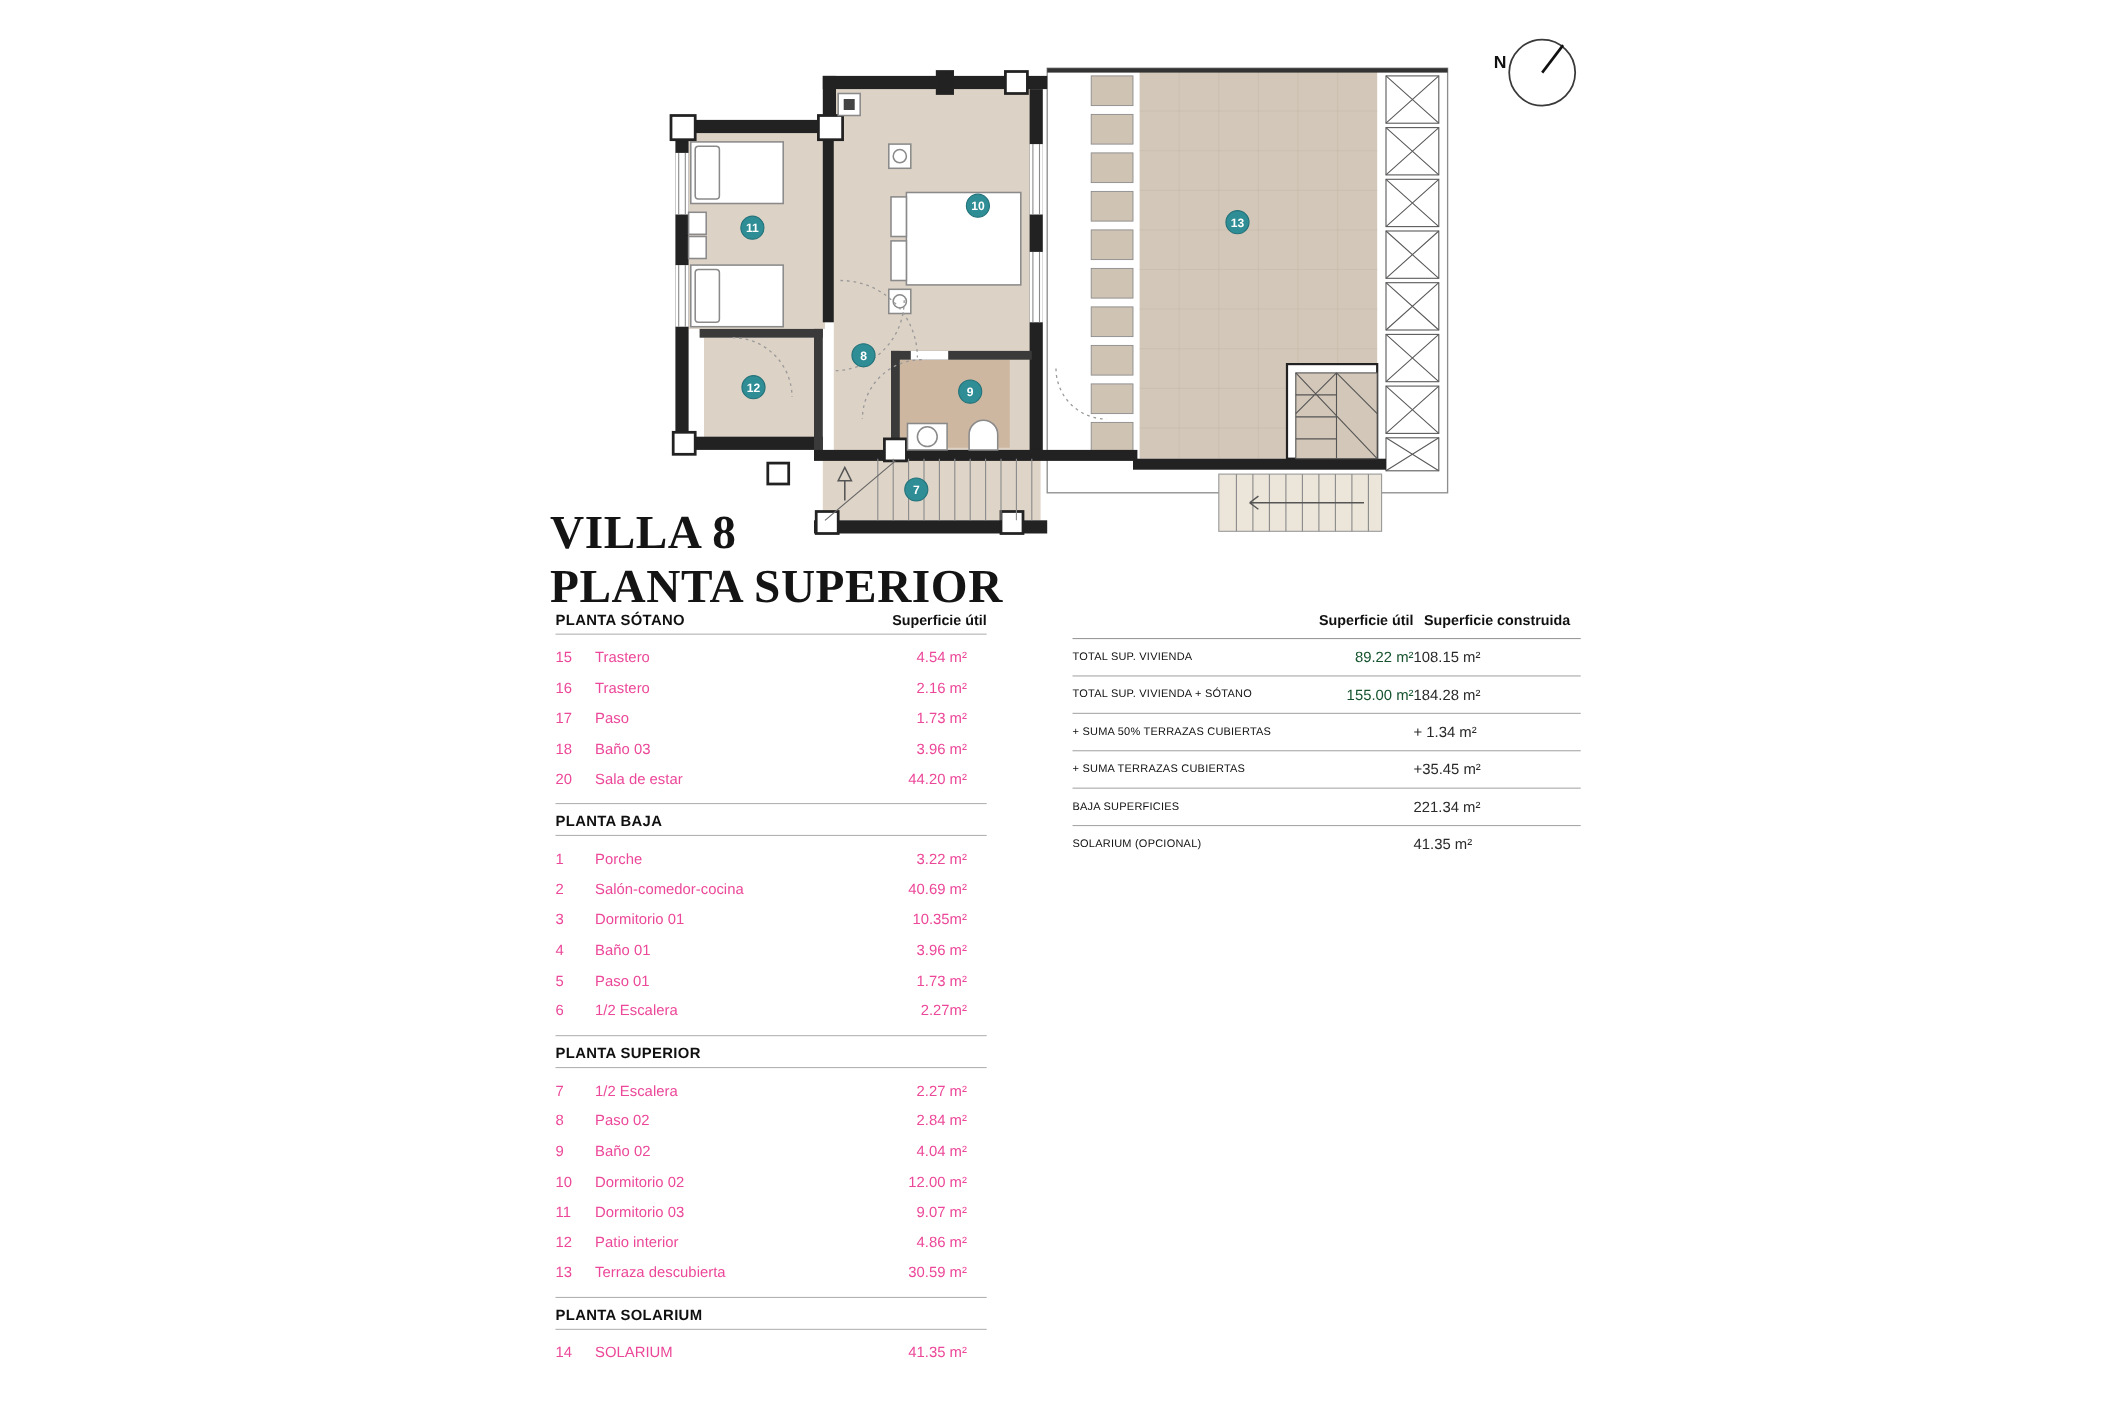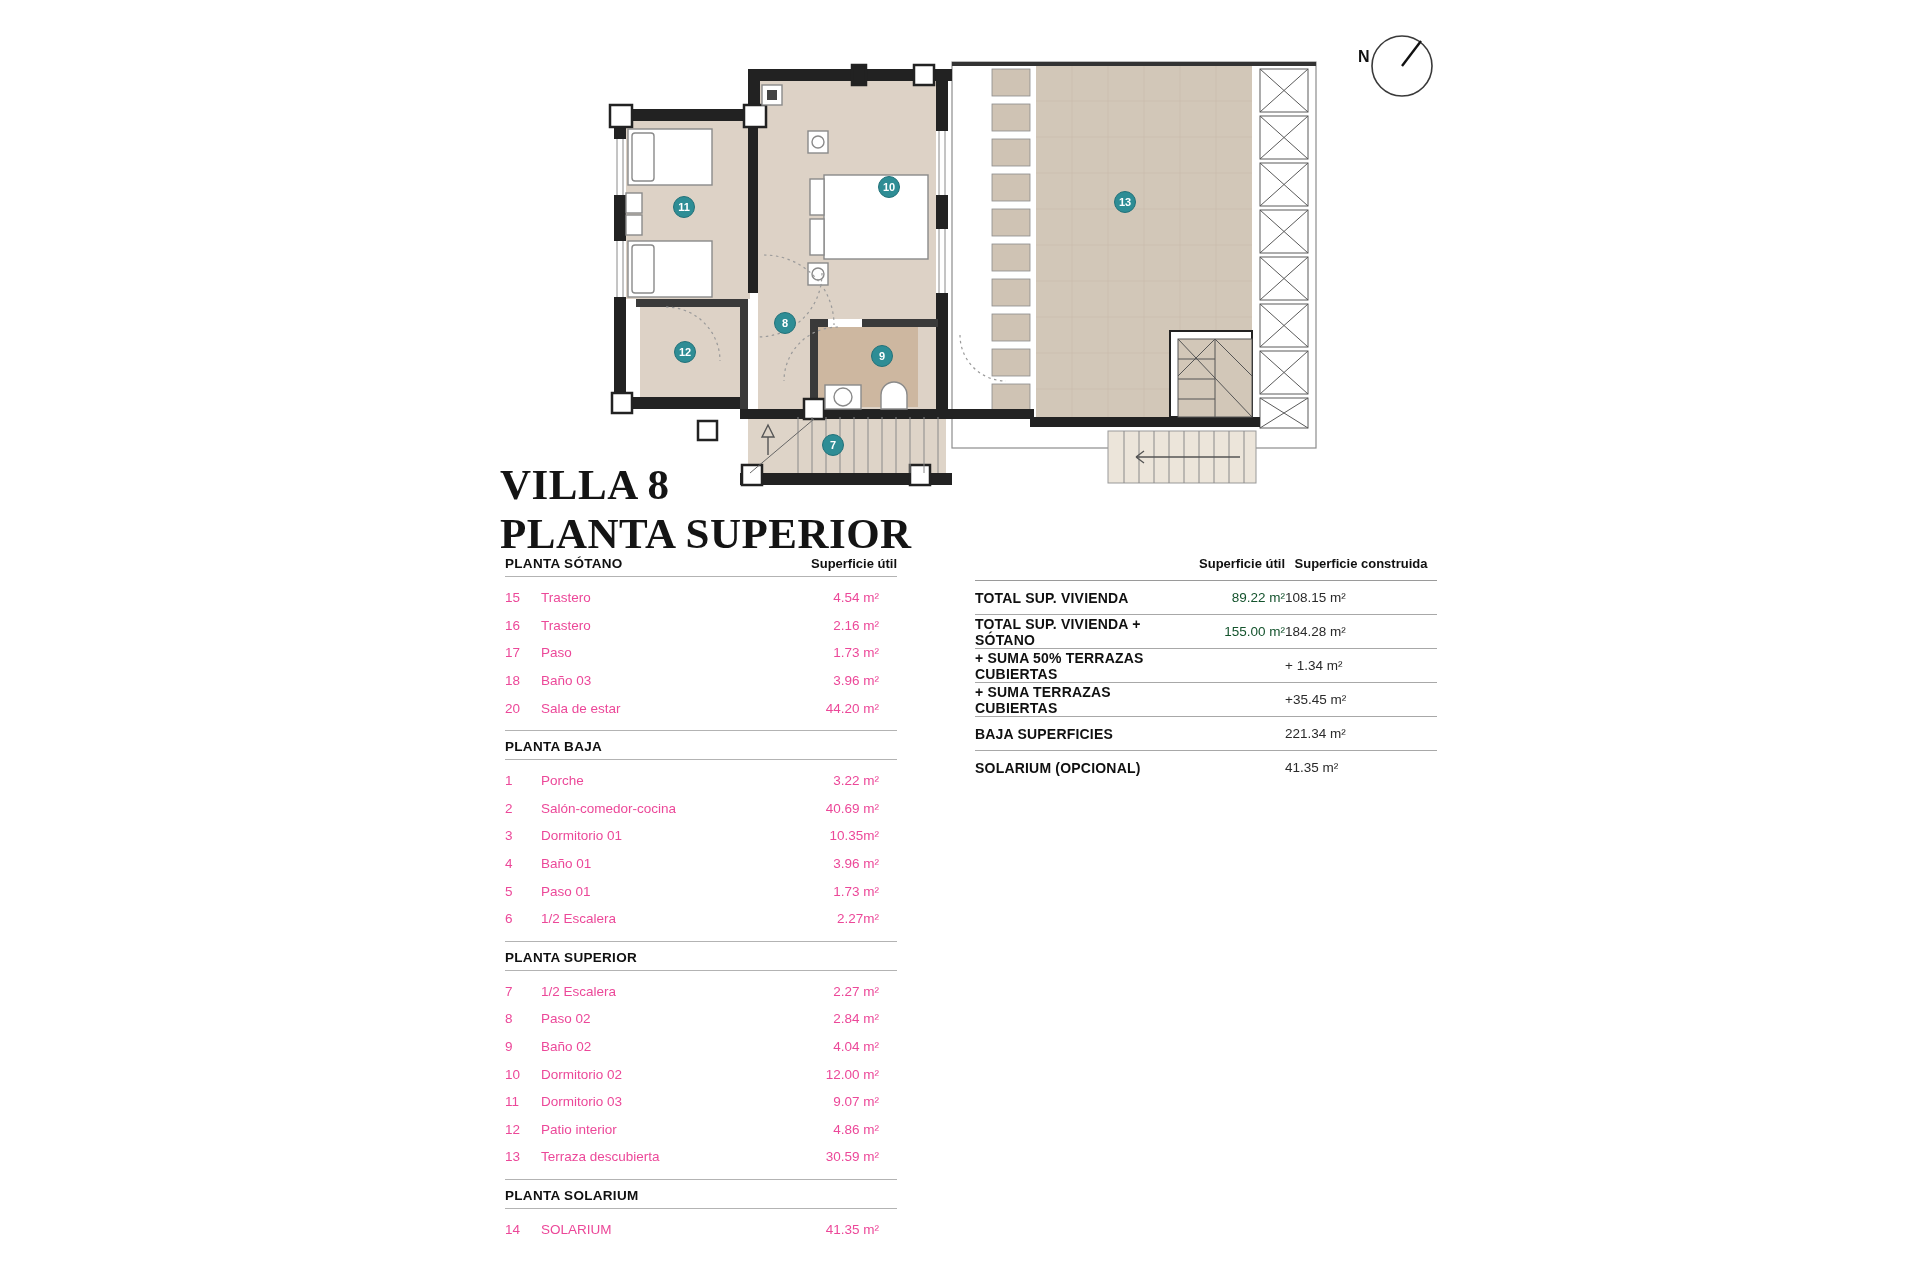--- a/index.html
+++ b/index.html
@@ -25,21 +25,21 @@
   .lrow .lbl{flex:1;}
   .lrow .val{padding-right:18px;}
 
   
   .rtable{position:absolute;left:975px;top:556px;width:462px;}
   .rhead{display:flex;justify-content:flex-end;padding-bottom:9px;border-bottom:1px solid #9a9a9a;}
   .rhead .h1{width:115px;text-align:right;font-weight:700;font-size:13px;color:#101010;}
   .rhead .h2{width:152px;text-align:center;font-weight:700;font-size:13px;color:#101010;}
   .srow{display:flex;align-items:center;height:33px;border-bottom:1px solid #a8a8a8;font-size:13.5px;}
   .srow:last-child{border-bottom:none;}
-  .srow .sl{flex:1;font-weight:700;font-size:14px;letter-spacing:.2px;color:#101010;}
+  .srow .sl{flex:1;font-weight:400;font-size:10px;letter-spacing:.2px;color:#101010;}
   .srow .su{width:115px;text-align:right;color:#14532d;}
   .srow .sc{width:152px;box-sizing:border-box;padding-right:34px;text-align:left;color:#2a2a2a;}
 
   
   .plan{position:absolute;left:600px;top:35px;width:720px;height:470px;}
   .compass{position:absolute;left:1336px;top:14px;width:130px;height:104px;}
   .badge-txt{font-family:"Liberation Sans",sans-serif;font-size:11px;font-weight:700;fill:#fff;}
 </style>
 </head>
 <body>

